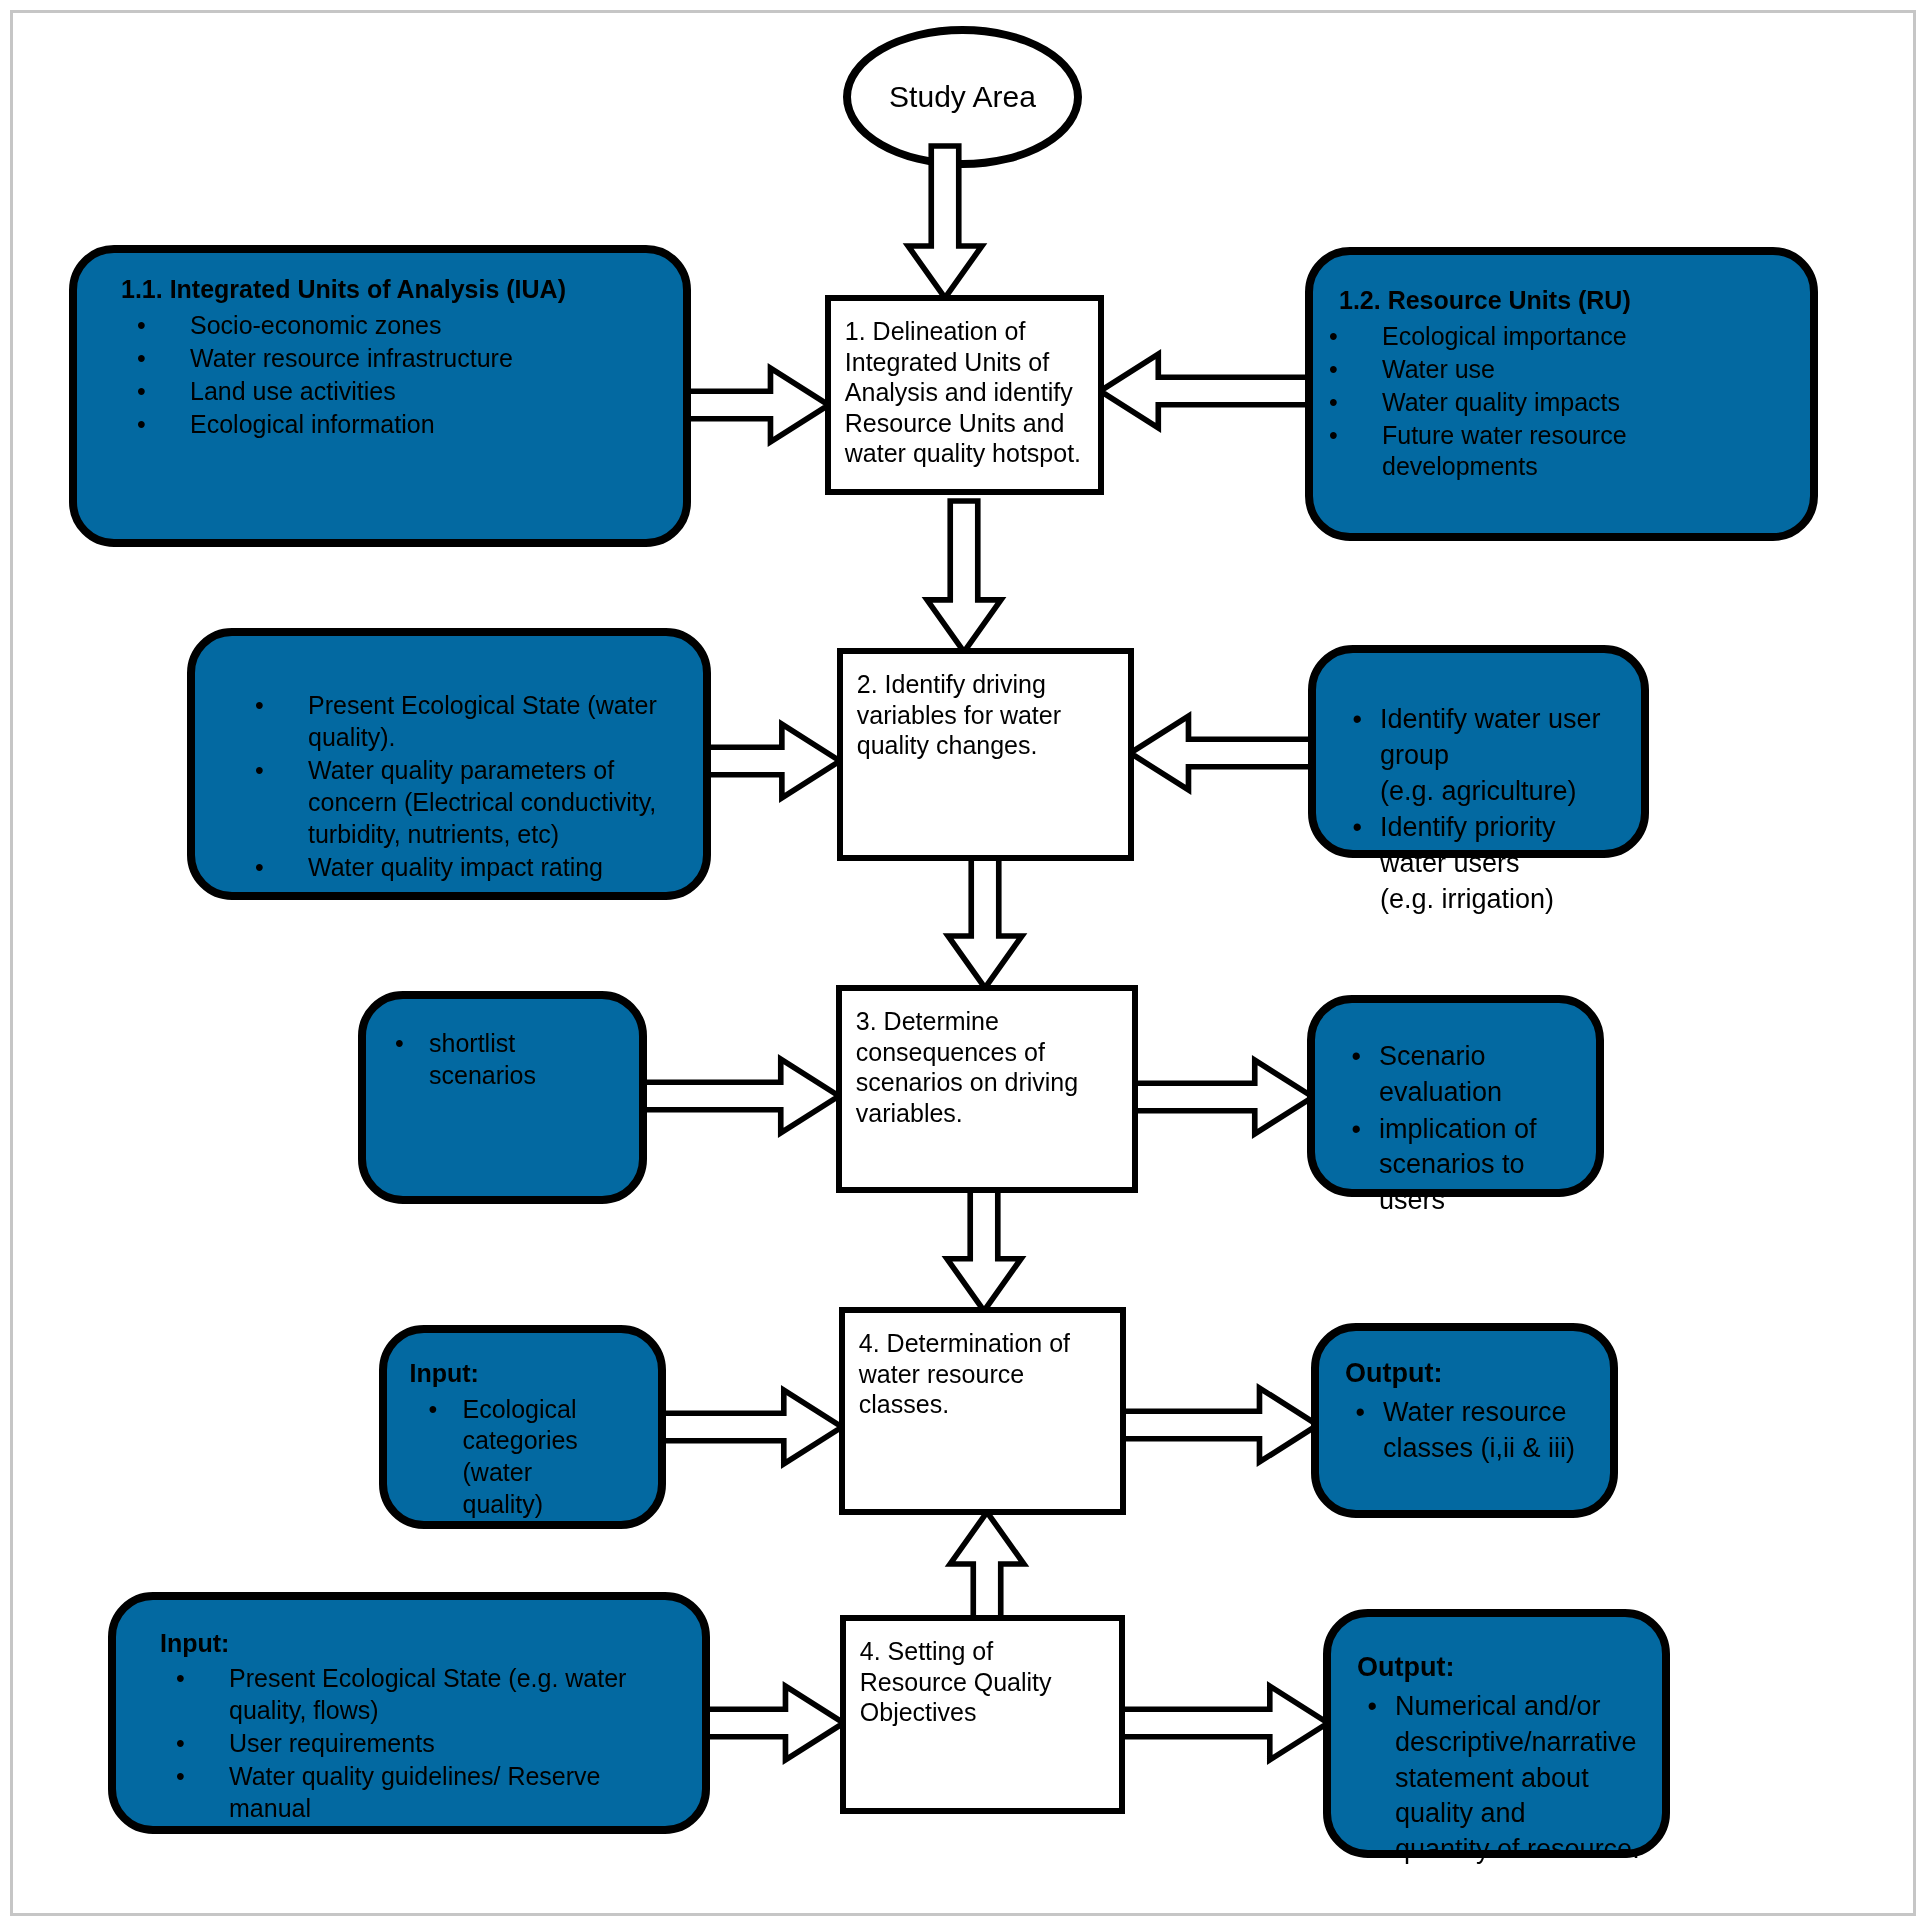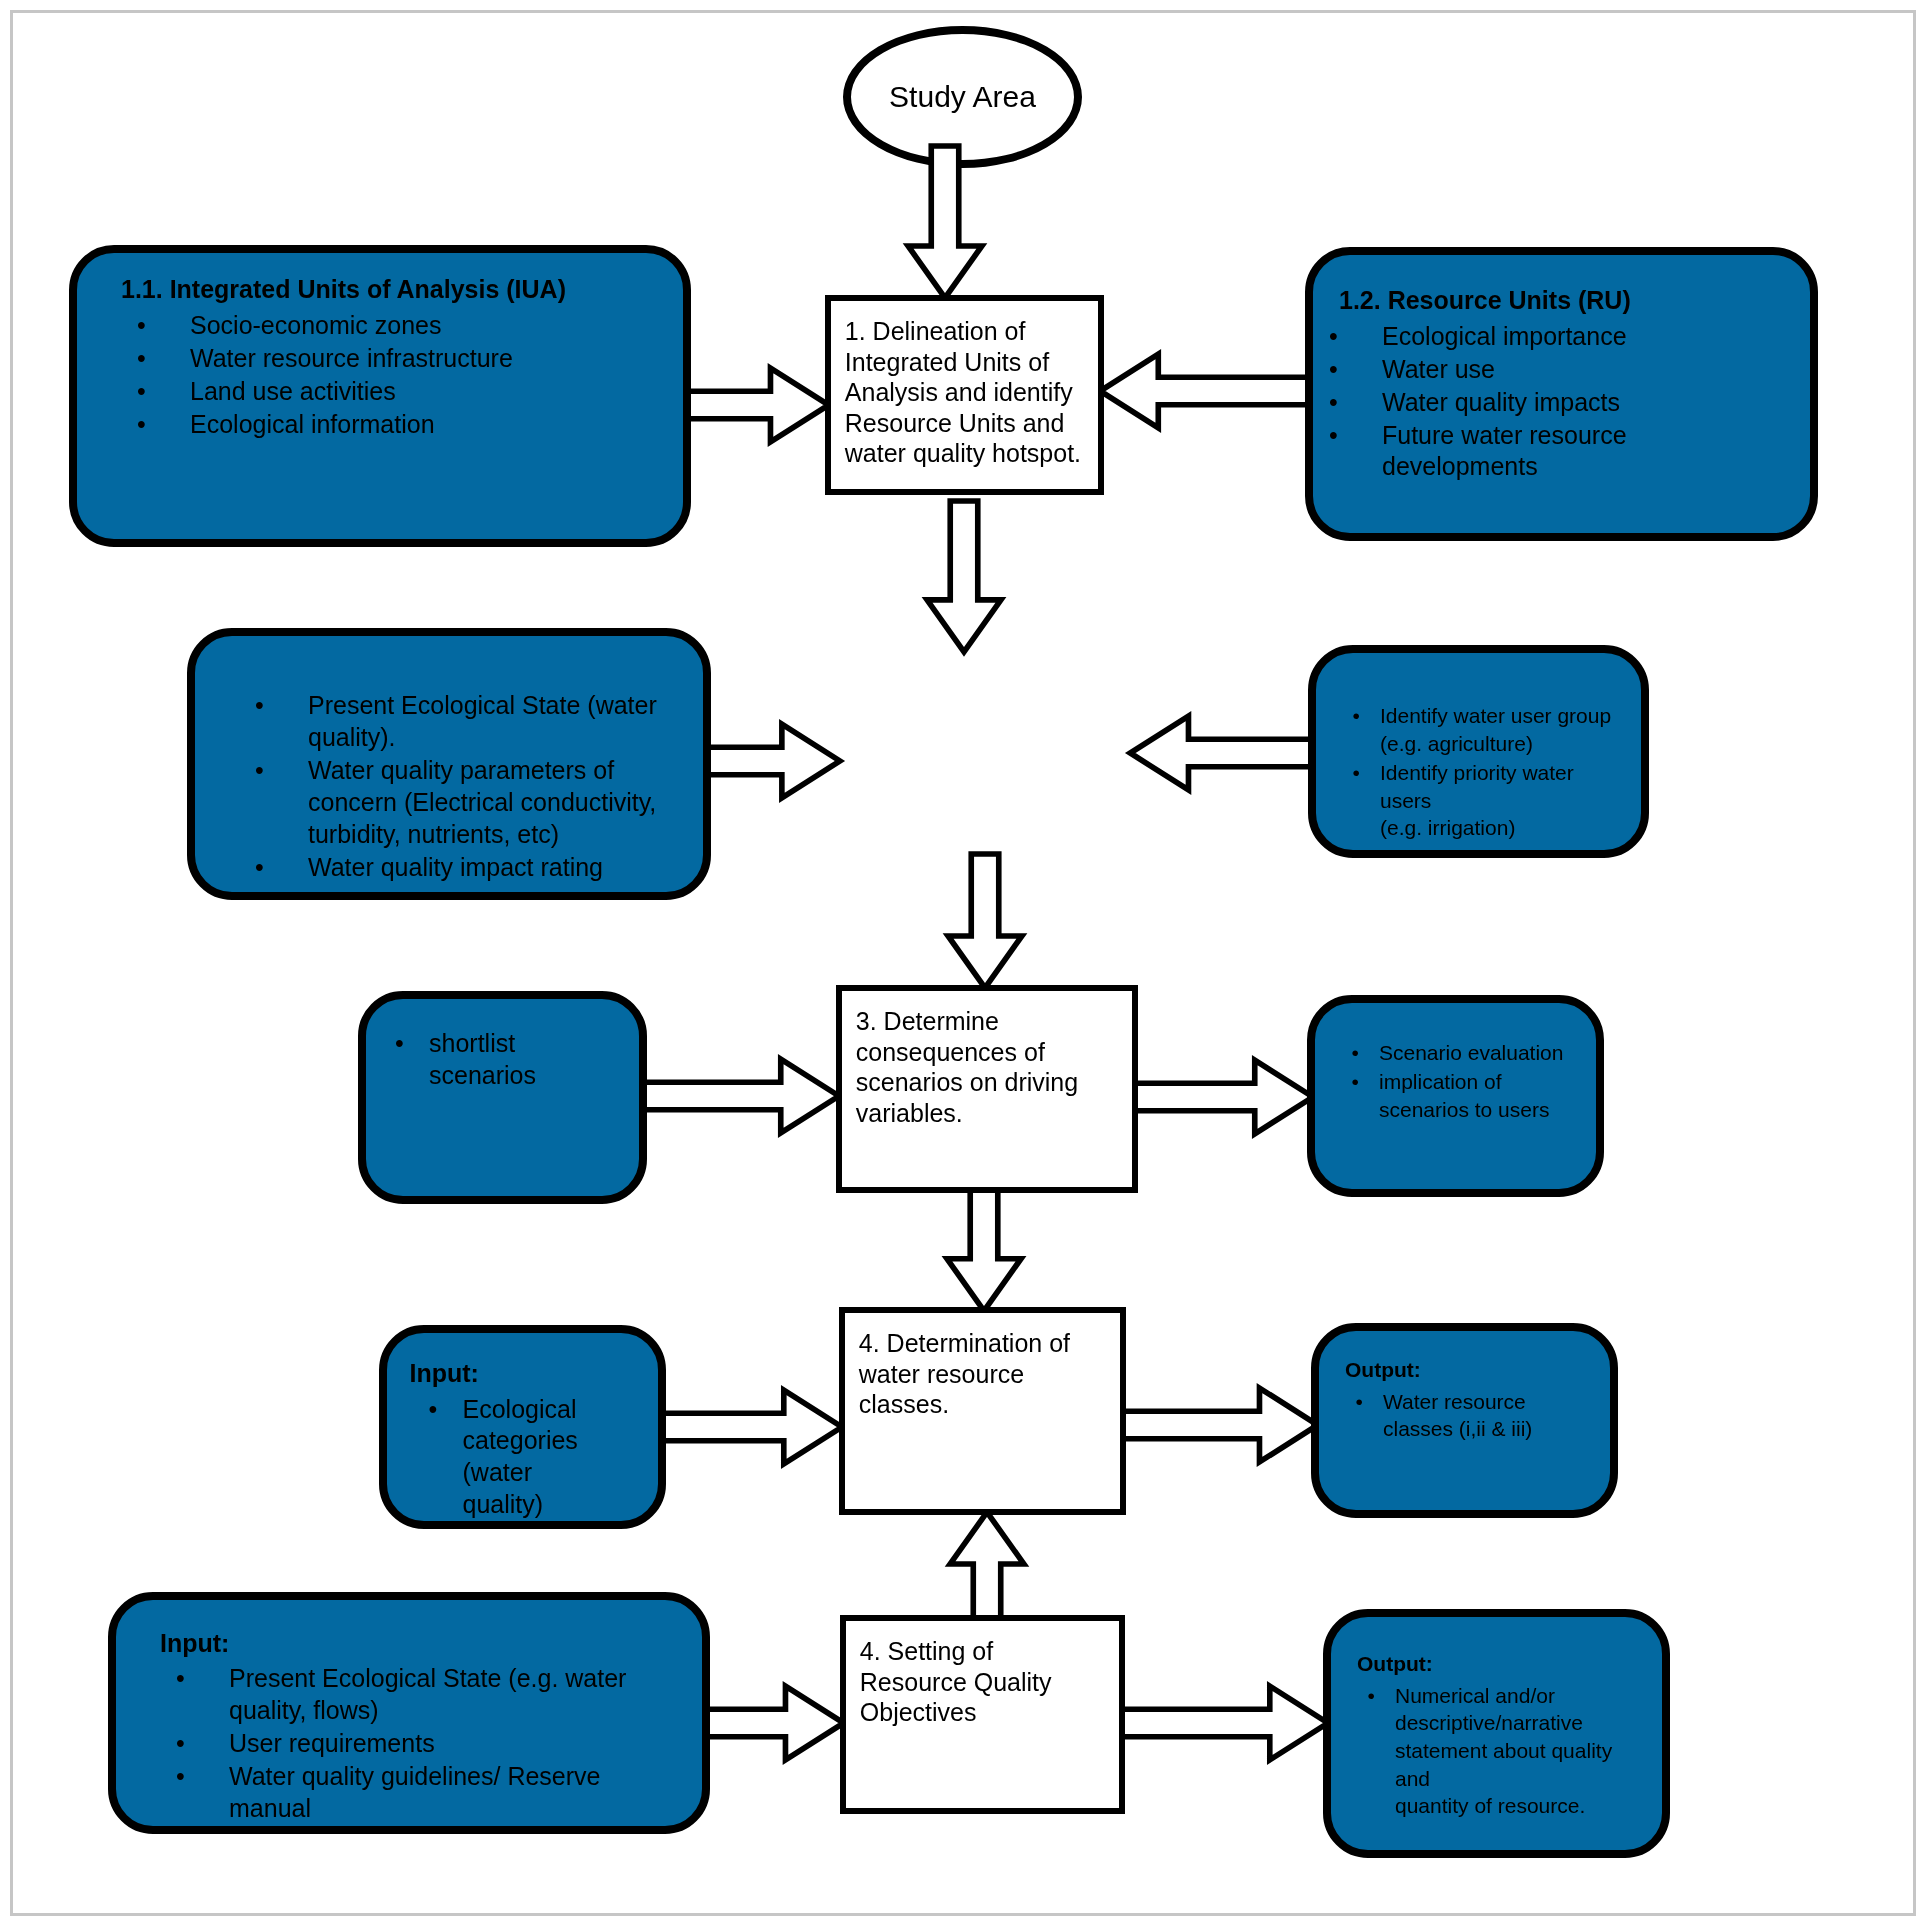--- a/index.html
+++ b/index.html
@@ -19,21 +19,21 @@
   .process {
     position:absolute; border:6.9px solid #000; background:#fff;
     font-size:25px; line-height:1.22; box-sizing:border-box;
     padding:15px 7.5px 0 13.8px;
   }
   .process-label { white-space:pre-line; }
   .rounded {
     position:absolute; border:8.1px solid #000; border-radius:45px;
     background:#0369a1; box-sizing:border-box; font-size:25px; line-height:1.27;
   }
-  .rounded.small { font-size:21px; line-height:1.32; }
+  .rounded.small { font-size:27px; line-height:1.32; }
   .box-title { font-weight:bold; margin:0 0 3.8px 0; }
   .rounded ul { margin:0; padding:0 6.3px 0 69px; list-style:none; }
   .rounded li { position:relative; white-space:pre-line; margin:1.3px 0; }
   .rounded li::before { content:"\2022"; position:absolute; left:-53px; top:0; }
   .rounded ul.tight { padding-left:53px; }
   .rounded ul.tight li::before { left:-34px; }
   .rounded.small ul { padding-left:38px; }
   .rounded.small li::before { left:-27.5px; }
   .arrow { position:absolute; overflow:visible; }
   .arrow polygon { fill:#ffffff; stroke:#000000; stroke-width:9; stroke-linejoin:miter; }
@@ -128,20 +128,25 @@
     <ul>
       <li>Present Ecological State (water
 quality).</li>
       <li>Water quality parameters of
 concern (Electrical conductivity,
 turbidity, nutrients, etc)</li>
       <li>Water quality impact rating</li>
     </ul>
   </div>
 
+  <div class="process" style="left:837px; top:648px; width:297px; height:213px;">
+    <span class="process-label">2. Identify driving
+variables for water
+quality changes.</span>
+  </div>
 
   <div class="rounded small" style="left:1308px; top:645px; width:341px; height:213px; padding:48px 6.3px 0 26px;">
     <ul>
       <li>Identify water user group
 (e.g. agriculture)</li>
       <li>Identify priority water users
 (e.g. irrigation)</li>
     </ul>
   </div>
 

